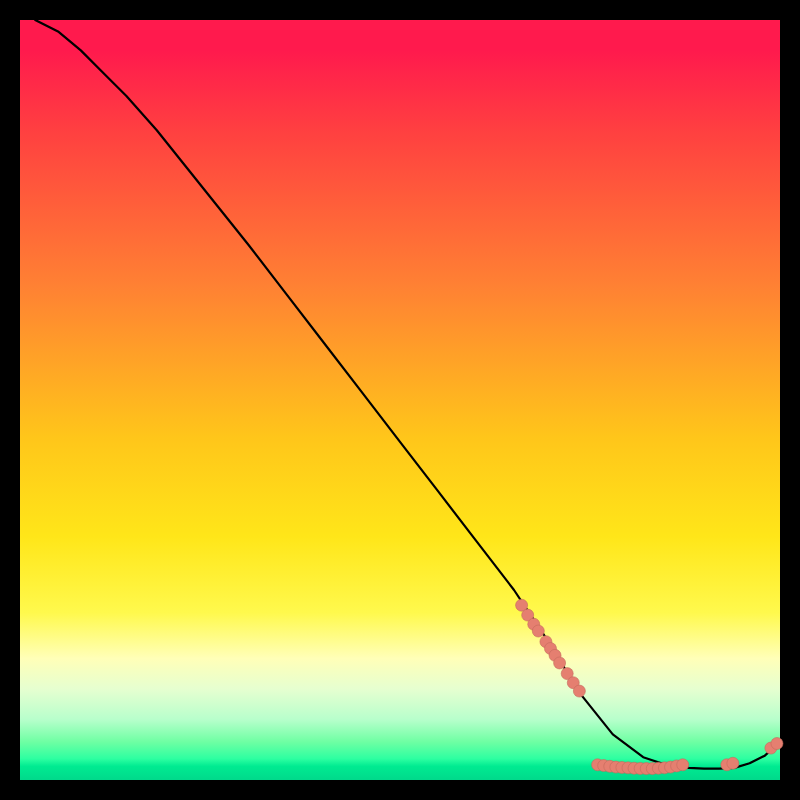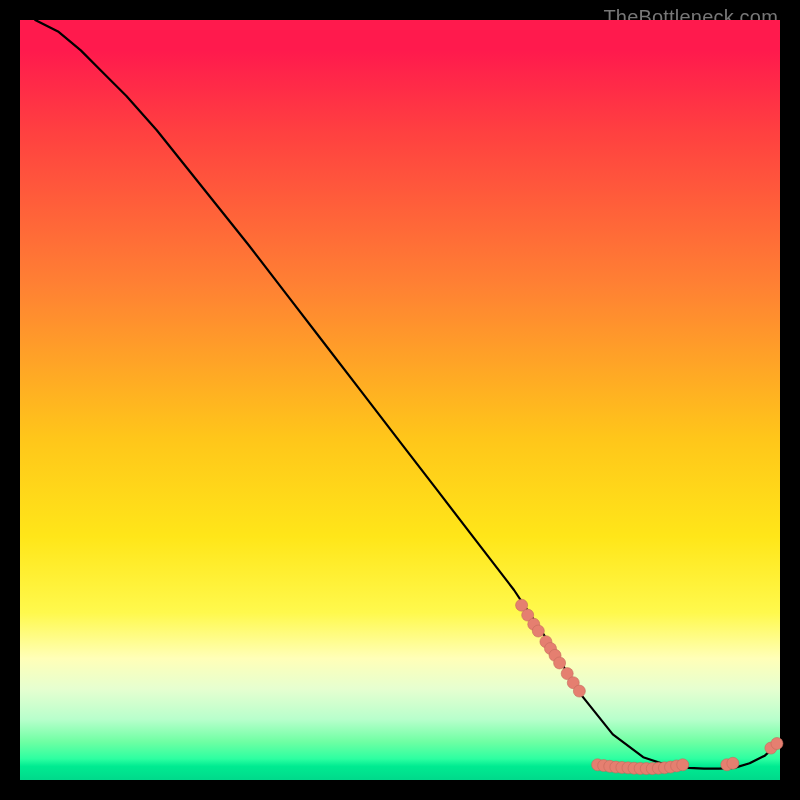--- a/index.html
+++ b/index.html
@@ -57,21 +57,20 @@
     top: 0;
     width: 760px;
     height: 760px;
     overflow: visible;
   }
 </style>
 </head>
 <body>
 
 <div class="stage">
-  <div class="watermark">TheBottleneck.com</div>
 
   <div class="plot">
     <svg class="overlay" viewBox="0 0 760 760" preserveAspectRatio="none">
       <path id="curve-path" fill="none" stroke="#000000" stroke-width="2.2" stroke-linecap="round" stroke-linejoin="round" d="M15.20 0.00 L38.00 11.40 L60.80 30.40 L83.60 53.20 L106.40 76.00 L136.80 110.20 L167.20 148.20 L197.60 186.20 L228.00 224.20 L266.00 273.60 L304.00 323.00 L342.00 372.40 L380.00 421.80 L418.00 471.20 L456.00 520.60 L494.00 570.00 L509.20 592.80 L524.40 615.60 L535.80 630.80 L547.20 653.60 L562.40 676.40 L592.80 714.40 L623.20 737.20 L646.00 744.80 L668.80 747.84 L684.00 748.60 L699.20 748.60 L714.40 747.84 L729.60 743.28 L744.80 735.68 L760.00 722.00"></path>
       <g id="dots-group">
           <circle cx="501.60" cy="585.20" r="6" fill="#e57f70" stroke="#c46a5d" stroke-width="0.6"></circle>
           <circle cx="507.68" cy="595.08" r="6" fill="#e57f70" stroke="#c46a5d" stroke-width="0.6"></circle>
           <circle cx="513.76" cy="604.20" r="6" fill="#e57f70" stroke="#c46a5d" stroke-width="0.6"></circle>
           <circle cx="518.32" cy="611.04" r="6" fill="#e57f70" stroke="#c46a5d" stroke-width="0.6"></circle>
           <circle cx="525.92" cy="621.68" r="6" fill="#e57f70" stroke="#c46a5d" stroke-width="0.6"></circle>

